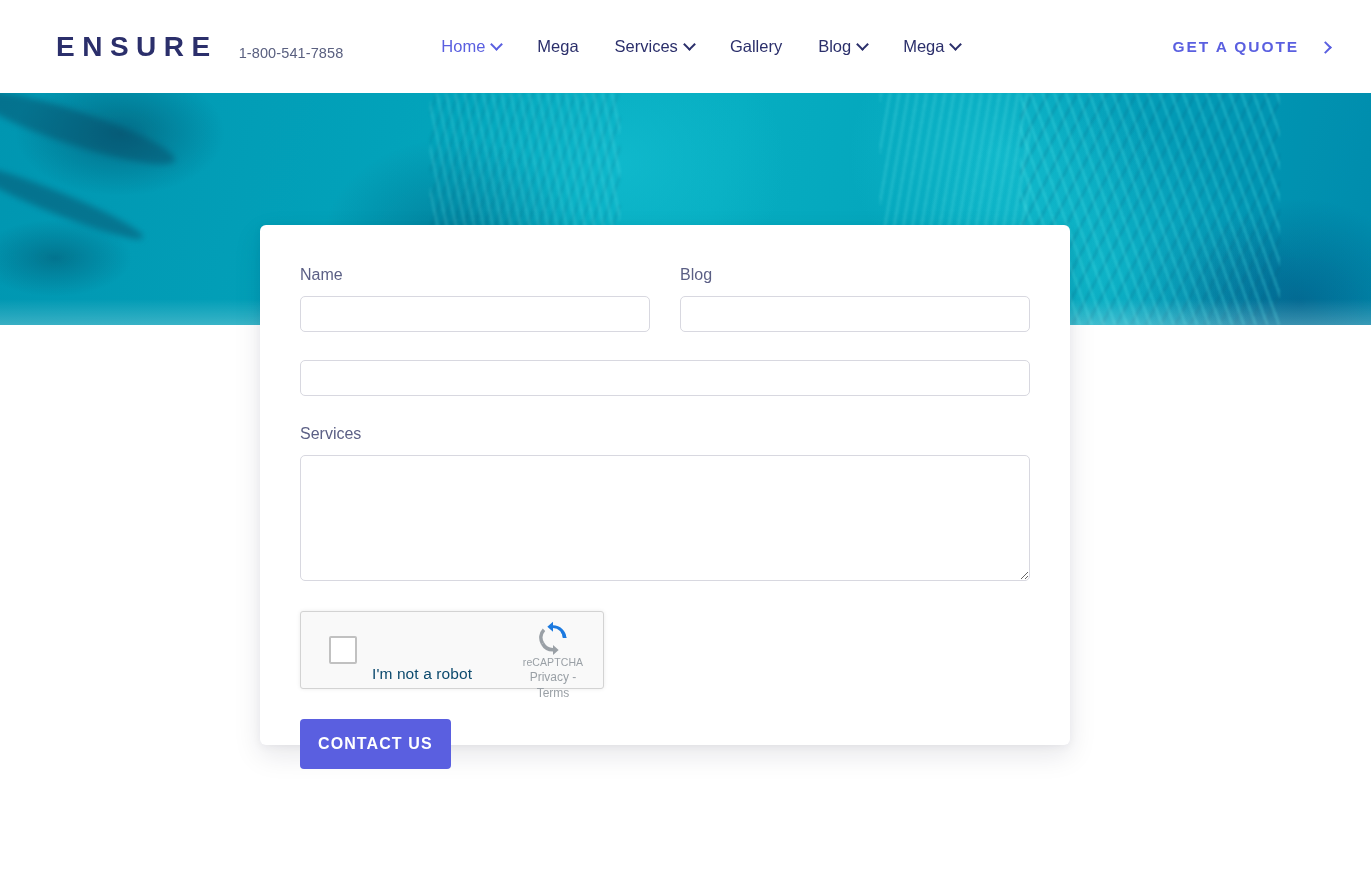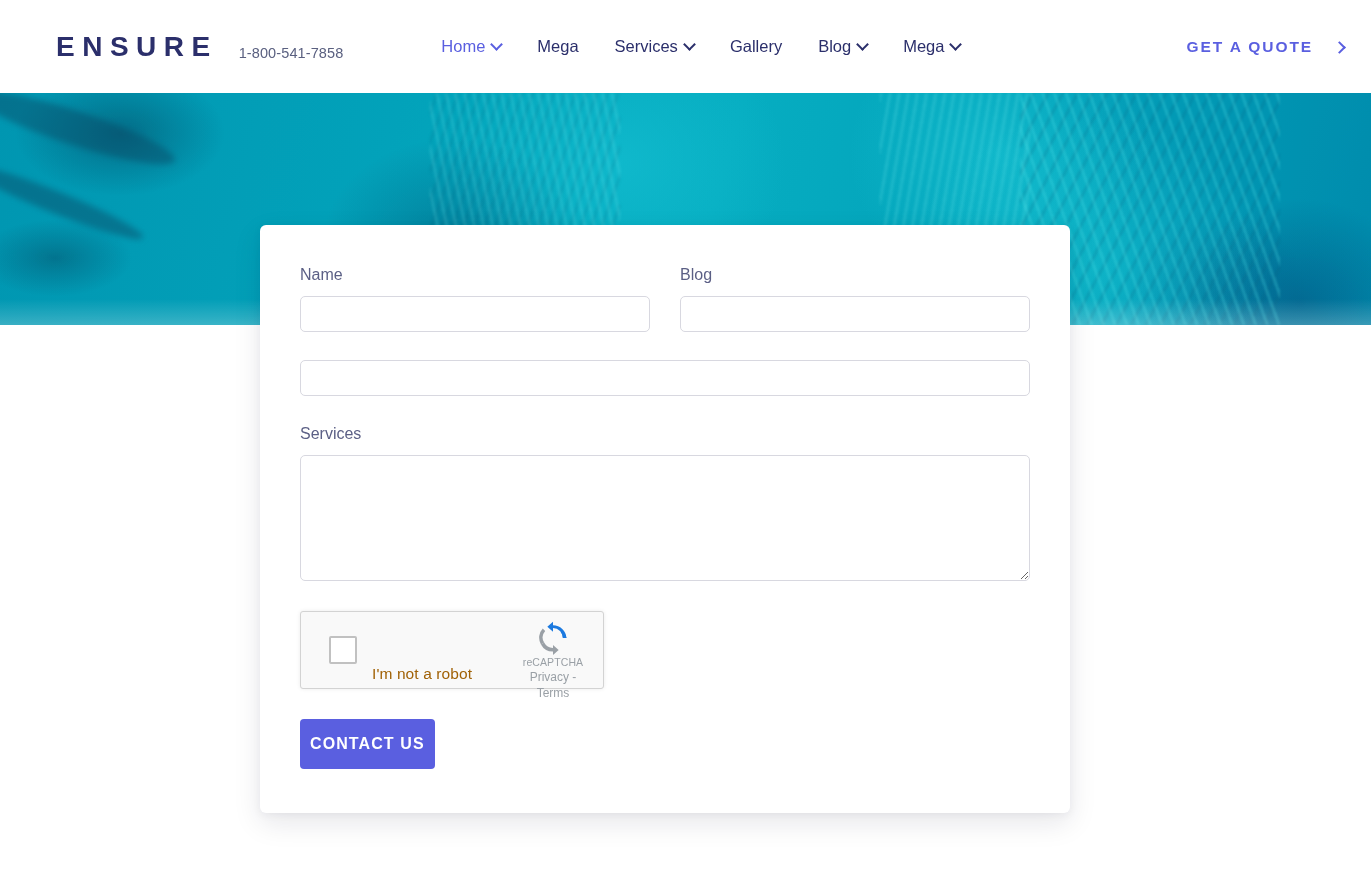--- a/index.html
+++ b/index.html
@@ -68,21 +68,21 @@
     position: absolute;
     left: 0; top: 0;
     width: 7px; height: 7px;
     border-right: 2px solid currentColor;
     border-bottom: 2px solid currentColor;
     transform: rotate(45deg);
   }
 
   .quote-link {
     position: absolute;
-    right: 26px;
+    right: 40px;
     top: 50%;
     transform: translateY(-50%);
     display: flex;
     align-items: center;
     color: #5a5fe0;
     font-size: 15.5px;
     font-weight: 700;
     letter-spacing: 1.9px;
     cursor: pointer;
     white-space: nowrap;
@@ -163,21 +163,21 @@
     position: absolute;
     left: 0; bottom: 0;
     width: 1371px; height: 26px;
     background: linear-gradient(to bottom, rgba(255,255,255,0) 0%, rgba(255,255,255,0.22) 100%);
   }
 
   
   .form-card {
     position: absolute;
     left: 260px; top: 225px;
-    width: 810px; height: 588px;
+    width: 810px; height: 520px;
     background: #ffffff;
     border-radius: 6px;
     box-shadow: 0 10px 28px rgba(20,20,50,0.10), 0 2px 8px rgba(20,20,50,0.05);
     z-index: 20;
     padding: 40px;
   }
   .field-label {
     font-size: 16px;
     color: #5b5f85;
     margin-bottom: 12px;
@@ -235,21 +235,21 @@
     border: 2px solid #c1c1c1;
     border-radius: 2px;
     background: #fff;
     margin-left: 28px;
     cursor: pointer;
     flex: none;
   }
   .rc-label {
     margin-left: 15px;
     font-size: 15.5px;
-    color: #a16207;
+    color: #0c4a6e;
     letter-spacing: 0.1px;
     margin-top: 48px;
   }
   .rc-brand {
     position: absolute;
     right: 12px;
     top: 9px;
     width: 76px;
     text-align: center;
     margin-left: 24px;
@@ -268,21 +268,21 @@
     margin-top: 1px;
   }
 
   
   .submit-btn {
     margin-top: 30px;
     display: inline-flex;
     align-items: center;
     justify-content: center;
     height: 50px;
-    padding: 0 10px;
+    padding: 0 18px;
     background: #5a5fe0;
     color: #ffffff;
     border: none;
     border-radius: 4px;
     font-family: "Liberation Sans", sans-serif;
     font-size: 16px;
     font-weight: 700;
     letter-spacing: 1.1px;
     cursor: pointer;
   }

